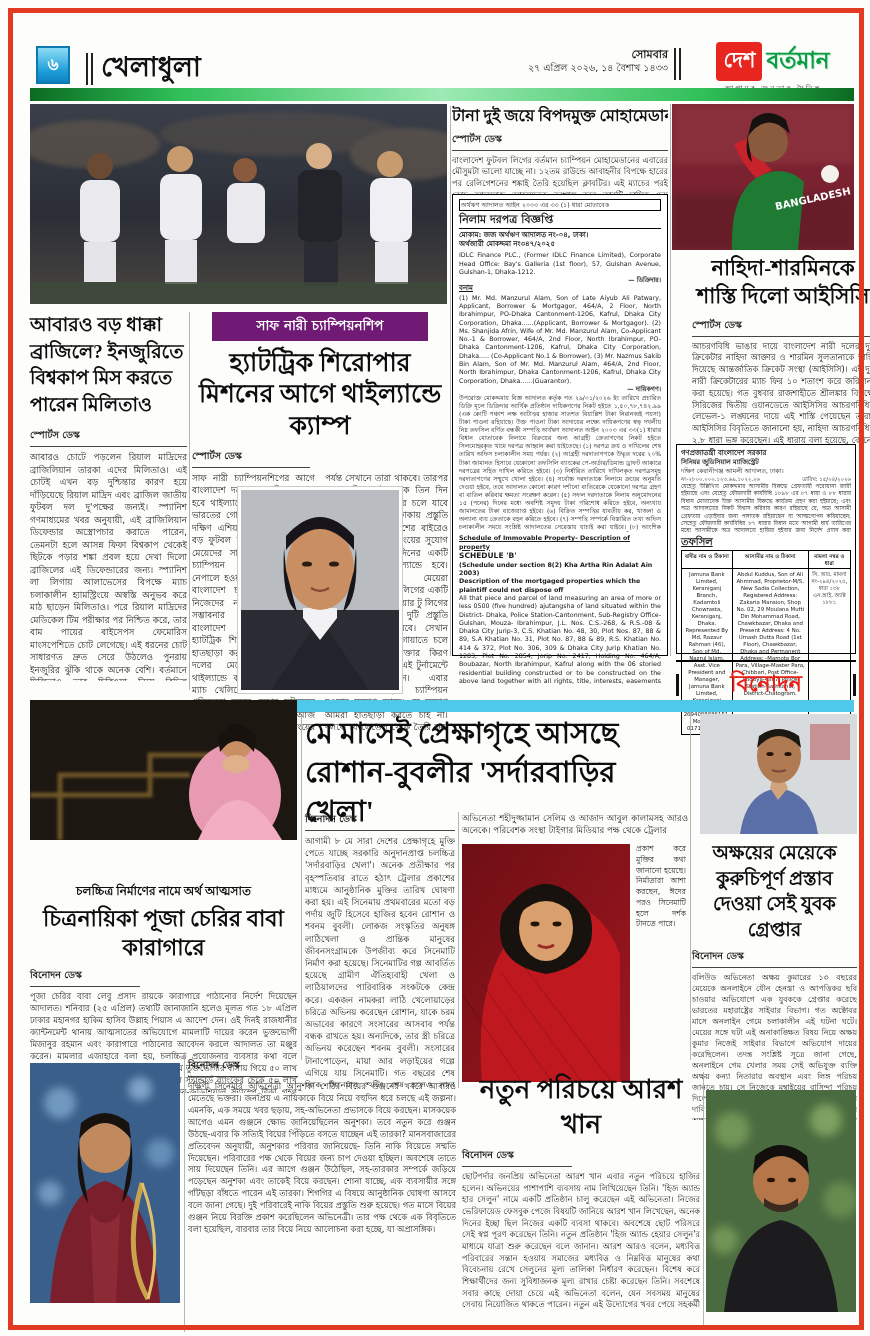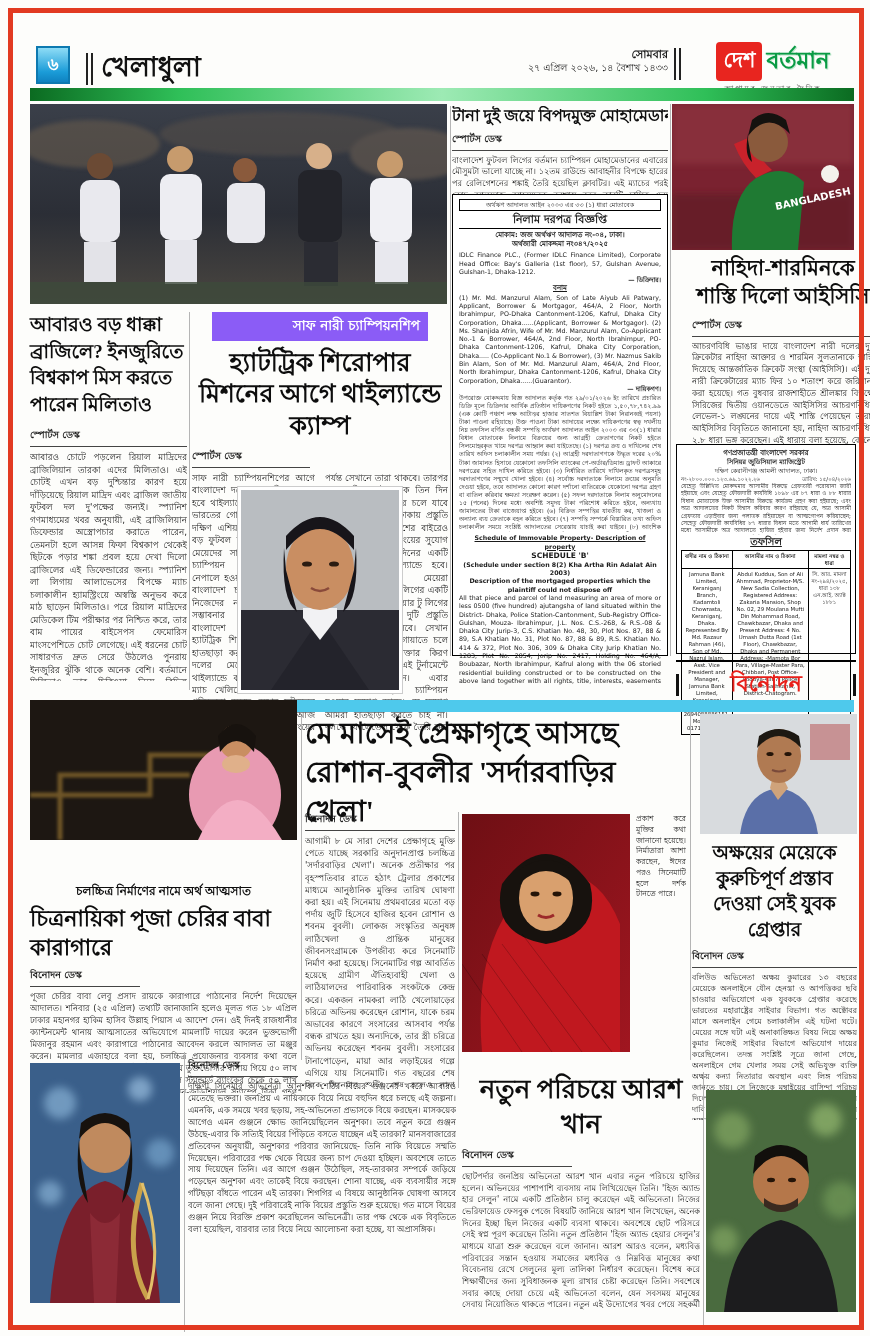--- a/index.html
+++ b/index.html
@@ -22,25 +22,25 @@
   .logo-red{background:#e8251f;color:#fff;font-weight:bold;font-size:21px;padding:2px 7px;border-radius:4px;}
   .logo-green{color:#0a9b44;font-weight:bold;font-size:23px;text-shadow:1px 1px 0 #bde7cc;}
   .logo-tag{font-size:7.5px;letter-spacing:2px;color:#333;margin-top:2px;}
   .green-bar{left:30px;top:88px;width:824px;height:13px;
      background:linear-gradient(90deg,#0b6b21,#2fbf58 18%,#9deab4 50%,#2fbf58 82%,#0b6b21);}
   .cyan-bar{left:233px;top:700px;width:621px;height:12px;background:#4ec9ec;}
   
   .hl{font-weight:bold;color:#0d0d0d;font-family:"Liberation Serif",serif;}
   .byline{font-weight:bold;font-size:9.5px;border-bottom:1px solid #444;padding-bottom:3px;margin-bottom:4px;}
   .body-txt{font-size:8.8px;line-height:1.42;text-align:justify;color:#222;overflow:hidden;}
-  .kicker-box{background:#8b5cf6;color:#fff;font-weight:bold;font-size:13.5px;text-align:right;
+  .kicker-box{background:#701a75;color:#fff;font-weight:bold;font-size:13.5px;text-align:center;
               padding:3px 8px;width:78%;margin:0 auto;}
   .rule-v{background:#b5b5b5;width:1px;}
   .notice{border:1.6px solid #000;background:#fff;font-size:6.3px;line-height:1.32;}
-  .notice .c{text-align:center;}
+  .notice .c{}
   .notice .b{font-weight:bold;}
   .notice .j{text-align:justify;}
   .gov-table{width:100%;border-collapse:collapse;margin-top:2px;}
   .gov-table td,.gov-table th{border:0.8px solid #000;font-size:5.4px;line-height:1.3;padding:1.5px;vertical-align:top;text-align:center;}
   .binodon{left:676px;top:660px;width:180px;border-top:2px solid #000;padding-top:4px;
            display:flex;align-items:center;justify-content:space-between;}
   .binodon .word{color:#e8201a;font-weight:bold;font-size:22px;font-family:"Liberation Serif",serif;}
   .binodon .bar{width:3px;height:22px;background:#111;}
   .photo{overflow:hidden;background:#888;}
   svg{display:block;}
@@ -252,20 +252,21 @@
 </div>
 
 <div class="abs" style="left:305px;top:714px;width:384px;">
   <div class="hl" style="font-size:29px;line-height:1.35;">মে মাসেই প্রেক্ষাগৃহে আসছে রোশান-বুবলীর 'সর্দারবাড়ির খেলা'</div>
 </div>
 <div class="abs" style="left:305px;top:812px;width:150px;">
   <div class="byline">বিনোদন ডেস্ক</div>
   <div class="body-txt" style="height:252px;font-size:8.6px;">আগামী ৮ মে সারা দেশের প্রেক্ষাগৃহে মুক্তি পেতে যাচ্ছে সরকারি অনুদানপ্রাপ্ত চলচ্চিত্র 'সর্দারবাড়ির খেলা'। অনেক প্রতীক্ষার পর বৃহস্পতিবার রাতে হঠাৎ ট্রেলার প্রকাশের মাধ্যমে আনুষ্ঠানিক মুক্তির তারিখ ঘোষণা করা হয়। এই সিনেমায় প্রথমবারের মতো বড় পর্দায় জুটি হিসেবে হাজির হবেন রোশান ও শবনম বুবলী। লোকজ সংস্কৃতির অনুষঙ্গ লাঠিখেলা ও প্রান্তিক মানুষের জীবনসংগ্রামকে উপজীব্য করে সিনেমাটি নির্মাণ করা হয়েছে। সিনেমাটির গল্প আবর্তিত হয়েছে গ্রামীণ ঐতিহ্যবাহী খেলা ও লাঠিয়ালদের পারিবারিক সংকটকে কেন্দ্র করে। একজন নামকরা লাঠি খেলোয়াড়ের চরিত্রে অভিনয় করেছেন রোশান, যাকে চরম অভাবের কারণে সংসারের আসবাব পর্যন্ত বন্ধক রাখতে হয়। অন্যদিকে, তার স্ত্রী চরিত্রে অভিনয় করেছেন শবনম বুবলী। সংসারের টানাপোড়েন, মায়া আর লড়াইয়ের গল্পে এগিয়ে যায় সিনেমাটি। গত বছরের শেষ দিকে সিনেমার শুটিং শেষ হলেও নানা জটিলতায় মুক্তির তারিখ পিছিয়ে যাচ্ছিল। অবশেষে দর্শকদের অপেক্ষার অবসান ঘটিয়ে মুক্তির দিন চূড়ান্ত করলেন নির্মাতারা। ট্রেলার প্রকাশের পর থেকেই সিনেমাটি নিয়ে দর্শকদের মধ্যে ব্যাপক আগ্রহ দেখা গেছে। আসেন। সিনেমায় রোশান ও বুবলী ছাড়াও গুরুত্বপূর্ণ বিভিন্ন চরিত্রে অভিনয় করেছেন গুণী</div>
 </div>
 <div class="abs" style="left:462px;top:812px;width:226px;">
+  <div class="body-txt" style="height:30px;font-size:8.6px;">অভিনেতা শহীদুজ্জামান সেলিম ও আজাদ আবুল কালামসহ আরও অনেকে। পরিবেশক সংস্থা টাইগার মিডিয়ার পক্ষ থেকে ট্রেলার</div>
   <div style="display:flex;gap:6px;margin-top:2px;">
     <div class="photo" style="width:168px;height:238px;">
       <svg width="168" height="238" viewBox="0 0 168 238">
         <defs>
             <linearGradient id="rg" x1="0" y1="0" x2="1" y2="1">
           <stop offset="0" stop-color="#6e0f14"></stop>
               <stop offset="1" stop-color="#a01620"></stop>
             </linearGradient>
           </defs>
         <rect width="168" height="238" fill="url(#rg)"></rect>
@@ -280,21 +281,21 @@
           <path d="M0 150 L60 238 M20 140 L90 238 M40 130 L120 238 M60 120 L150 238"></path>
         </g>
       </svg>
     </div>
     <div class="body-txt" style="width:50px;height:238px;font-size:7.6px;">প্রকাশ করে মুক্তির কথা জানানো হয়েছে। নির্মাতারা আশা করছেন, ঈদের পরও সিনেমাটি হলে দর্শক টানতে পারে।</div>
   </div>
 </div>
 
 <div class="abs" style="left:30px;top:850px;width:267px;margin-top:32px;">
   <div class="hl" style="font-size:12px;text-align:center;">চলচ্চিত্র নির্মাণের নামে অর্থ আত্মসাত</div>
-  <div class="hl" style="font-size:22px;line-height:1.3;text-align:left;margin-top:3px;">চিত্রনায়িকা পূজা চেরির বাবা কারাগারে</div>
+  <div class="hl" style="font-size:22px;line-height:1.3;text-align:center;margin-top:3px;">চিত্রনায়িকা পূজা চেরির বাবা কারাগারে</div>
   <div class="byline" style="width:110px;margin-top:6px;">বিনোদন ডেস্ক</div>
   <div class="body-txt" style="height:102px;font-size:8.4px;">পূজা চেরির বাবা লেবু প্রসাদ রায়কে কারাগারে পাঠানোর নির্দেশ দিয়েছেন আদালত। শনিবার (২৫ এপ্রিল) তথ্যটি জানাজানি হলেও মূলত গত ১৮ এপ্রিল ঢাকার মহানগর হাকিম হাসিব উল্লাহ পিয়াস এ আদেশ দেন। ওই দিনই রাজধানীর ক্যান্টনমেন্ট থানায় আত্মসাতের অভিযোগে মামলাটি দায়ের করেন ভুক্তভোগী মিজানুর রহমান এবং কারাগারে পাঠানোর আবেদন করলে আদালত তা মঞ্জুর করেন। মামলার এজাহারে বলা হয়, চলচ্চিত্র প্রযোজনার ব্যবসার কথা বলে ক্যান্টনমেন্ট এলাকার পশ্চিম মাটিকাটা এলাকায় ভুক্তভোগীর বাসায় গিয়ে ৫০ লাখ টাকা ধার নেন। পরে একই ব্যবসার কথা বলে স্ট্যান্ডার্ড ব্যাংকের চেকে ৫০ লাখ টাকা এবং ২০২৪ সালের ১৫ মে তিনটি নন-জুডিশিয়াল স্ট্যাম্পে টাকা গ্রহণ করেন। এ ছাড়া বিভিন্ন সময়ে বিকাশ, নগদ ও রকেটের মাধ্যমে টাকা এবং সর্বশেষ ২০২৬ সালের ৩০ মার্চ আরও ১০ হাজার ২০০ টাকা নেওয়া হয়। অভিযোগ, নির্ধারিত কোনো টাকা ফেরত না দিয়ে নানা অজুহাত দেখানো হয় এবং পরবর্তীতে ভূমি আত্মসাৎ দেখানো হয়। এভাবে মোট ১৩ কোটি ২০ লাখ ১০ হাজার ২০০ টাকা আত্মসাৎ করা হয়েছে।</div>
 </div>
 
 <div class="abs photo" style="left:700px;top:714px;width:157px;height:120px;">
   <svg width="157" height="120" viewBox="0 0 157 120">
     <rect width="157" height="120" fill="#d8dbde"></rect>
     <rect x="110" y="10" width="40" height="36" fill="#b5494a" opacity="0.5"></rect>
     <path d="M40 120 Q46 78 78 74 Q112 78 118 120 Z" fill="#5a6fa8"></path>
     <path d="M70 74 L78 86 L88 74 L84 66 L72 66 Z" fill="#cfa37b"></path>

